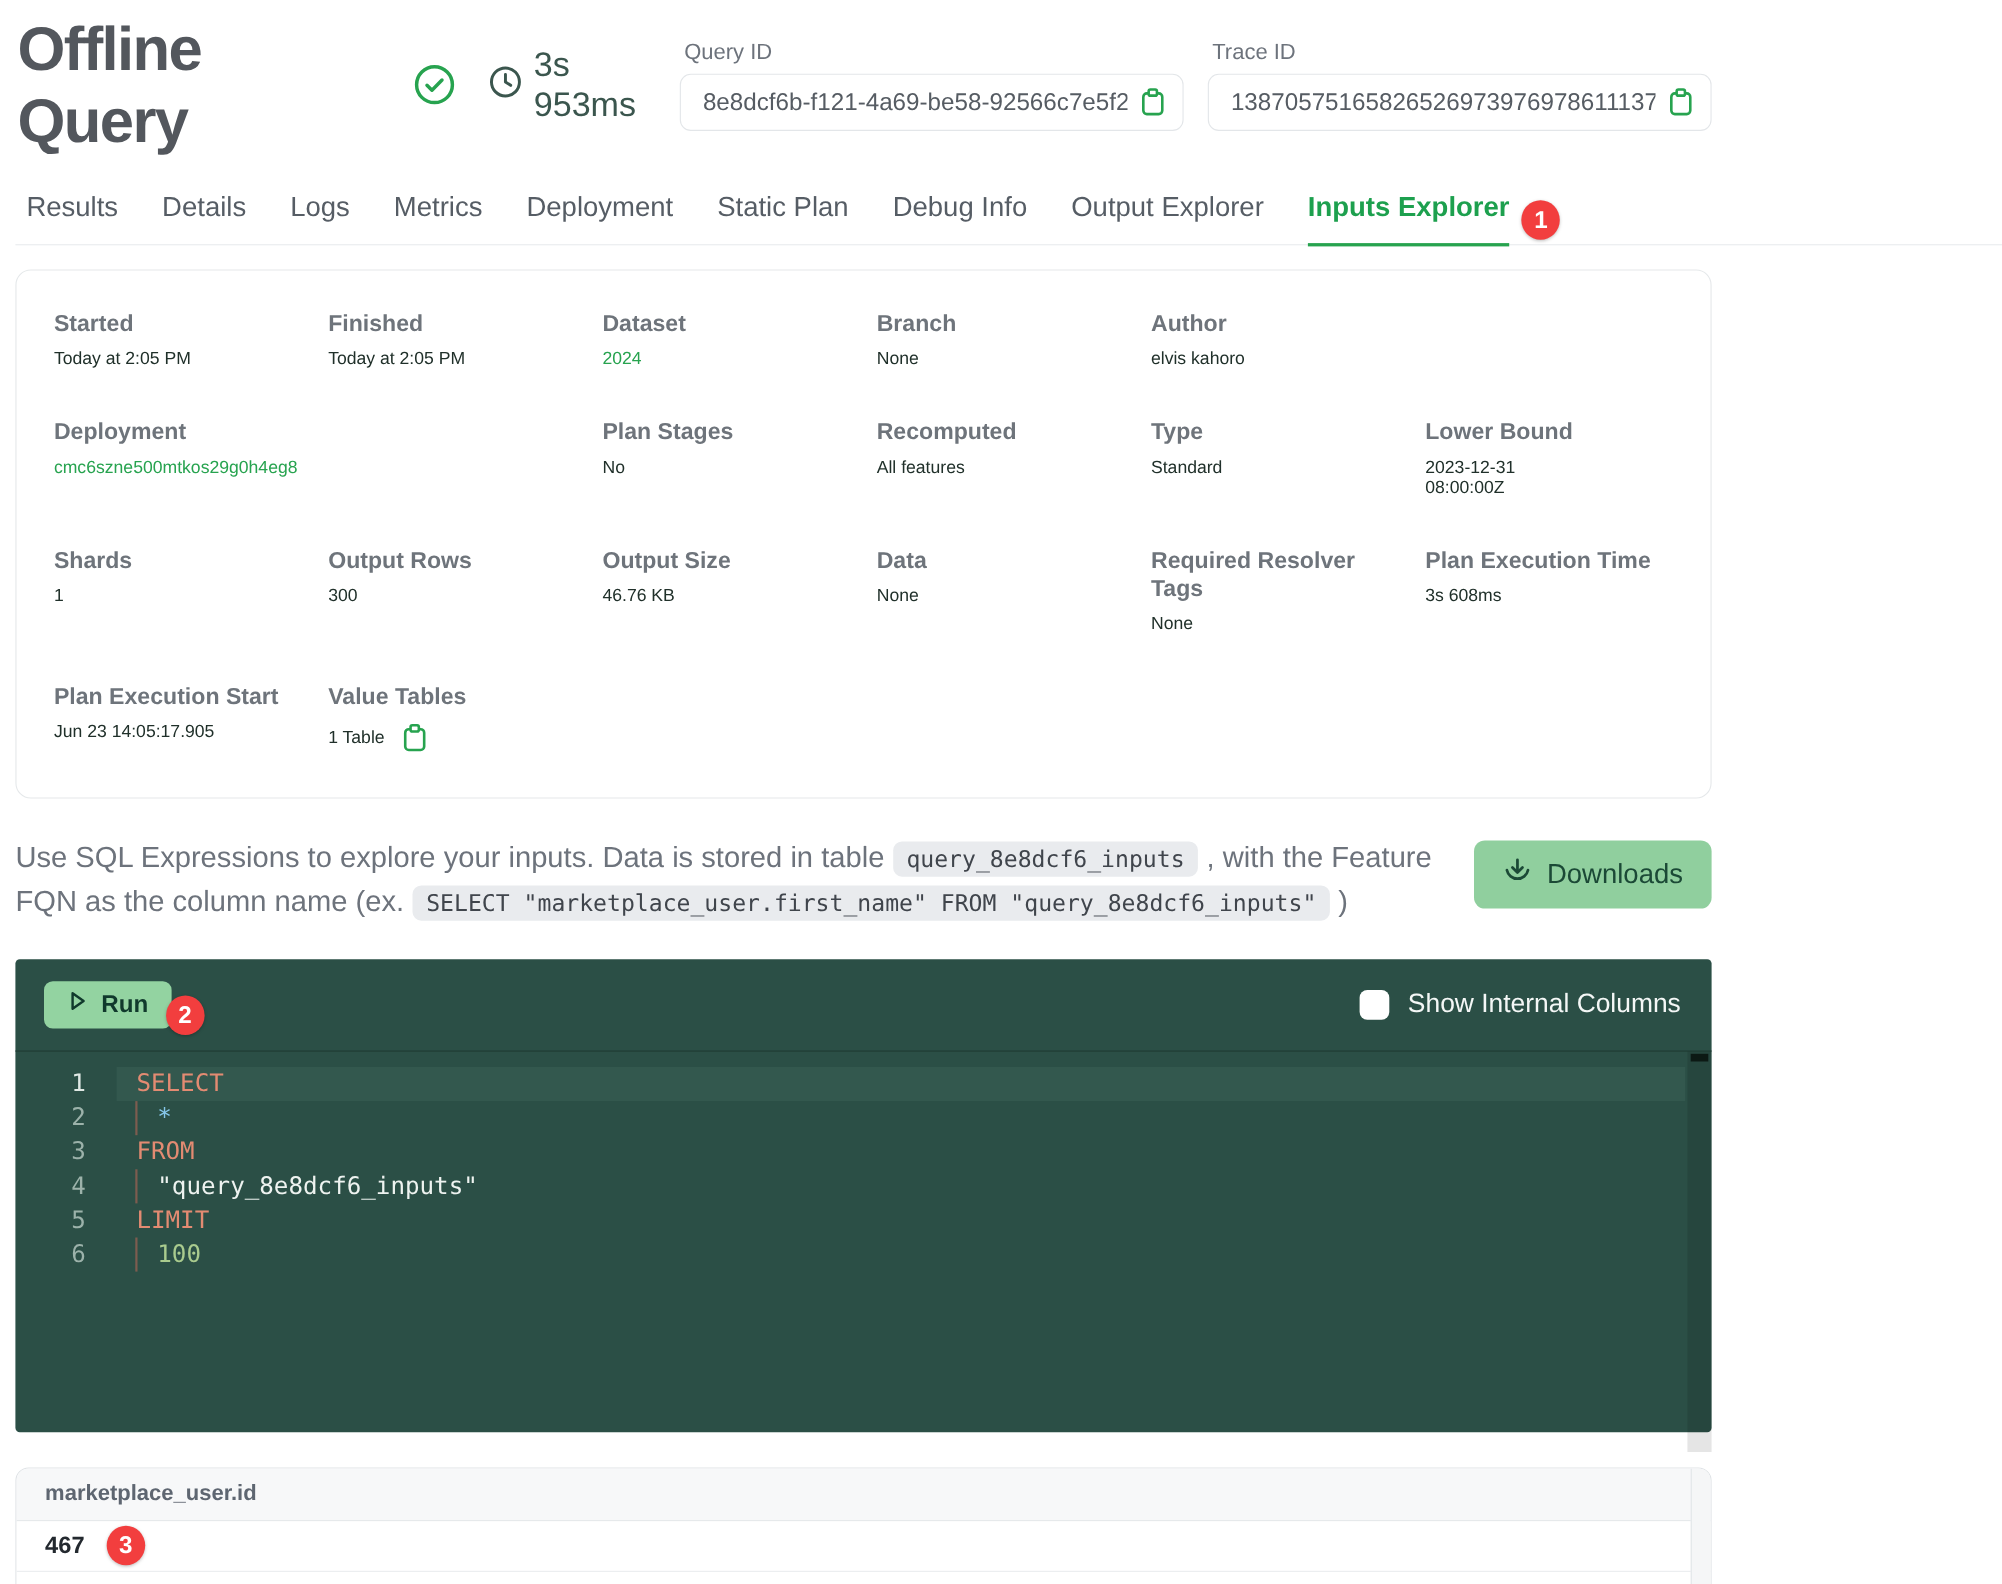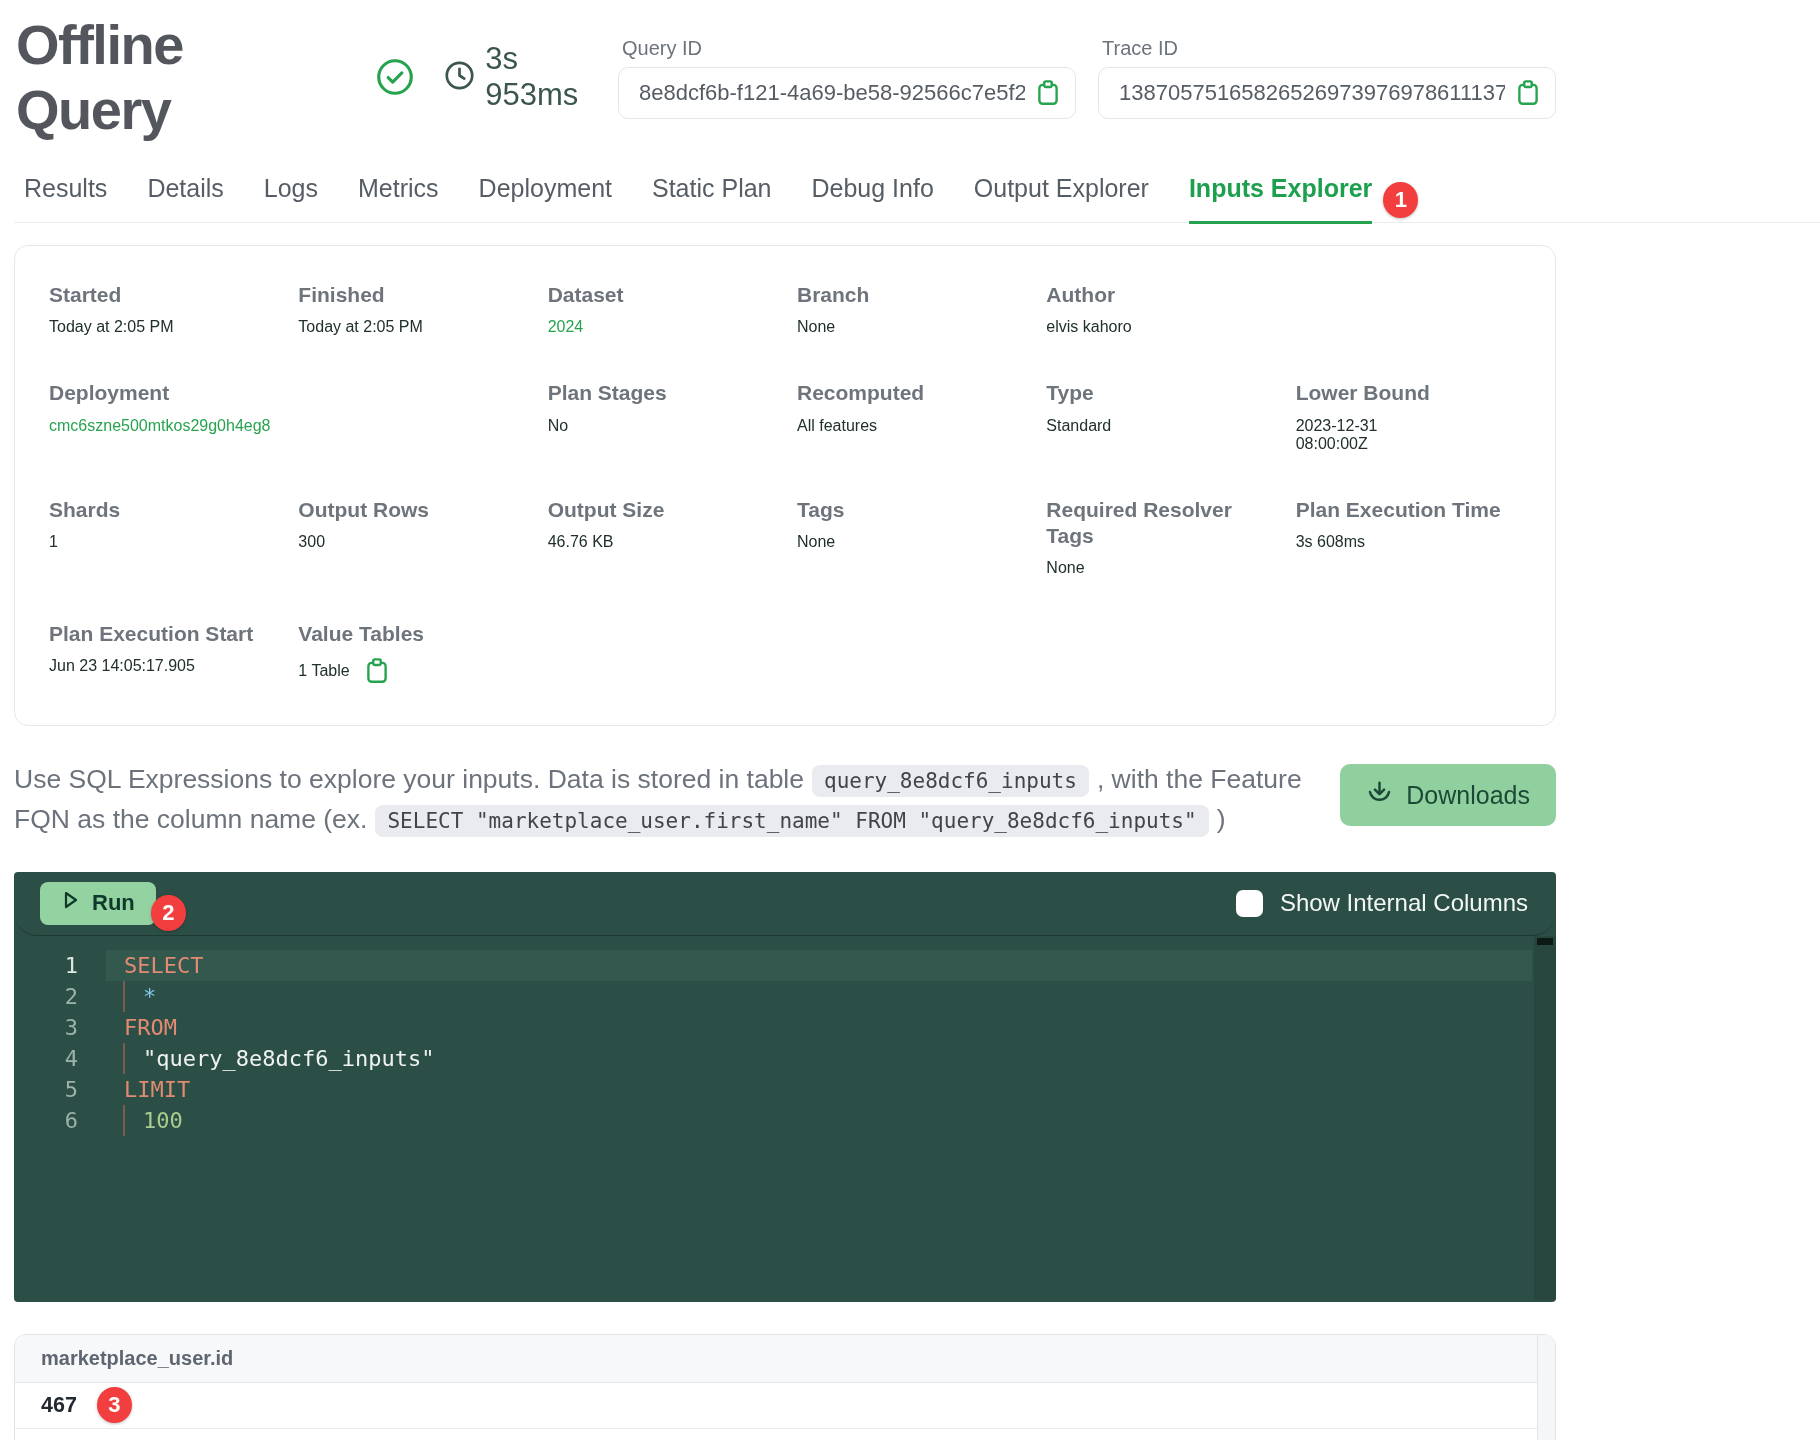--- a/index.html
+++ b/index.html
@@ -47,22 +47,22 @@
   .desc-row { margin-top:34px; width:1542px; display:flex; justify-content:space-between; align-items:flex-start; }
   .desc-text { width:1310px; font-size:26.5px; color:#6d737c; line-height:1.5; }
   .code-chip { font-family:"DejaVu Sans Mono", monospace; font-size:21px; color:#40454c;
                background:#e9ebee; border-radius:8px; padding:4px 12px; margin:0 8px; white-space:nowrap; }
   .downloads-btn { display:flex; align-items:center; gap:13px; height:62px; padding:0 26px;
                    background:#90cf9e; border:none; border-radius:10px; color:#1b4936;
                    font-size:25px; font-weight:500; margin-top:4px; font-family:inherit; cursor:pointer; }
 
   
   .editor { margin-top:32px; width:1542px; height:430px; background:#2b4f46; border-radius:4px; position:relative; }
-  .editor-header { height:64px; display:flex; align-items:center; justify-content:space-between;
-                   padding:0 28px 0 26px; border-bottom:1px solid #1e3a33;border-radius:23px; }
+  .editor-header { height:84px; display:flex; align-items:center; justify-content:space-between;
+                   padding:0 28px 0 26px; border-bottom:1px solid #1e3a33; }
   .run-wrap { position:relative; }
   .run-btn { display:flex; align-items:center; gap:11px; height:43px; padding:0 21px;
              background:#93d3a1; border:none; border-radius:8px; color:#10392c;
              font-size:22px; font-weight:600; font-family:inherit; cursor:pointer; }
   .run-badge { position:absolute; right:-30px; top:13px; }
   .internal-cols { display:flex; align-items:flex-end; gap:17px; }
   .checkbox { width:27px; height:27px; background:#fff; border-radius:7px; }
   .internal-cols-label { font-size:24px; color:#f4f7f6; font-weight:500; }
 
   .editor-body { position:relative; padding-top:14px; height:364px;
@@ -200,21 +200,21 @@
         </div>
         <div class="meta-field">
           <div class="meta-label">Output Rows</div>
           <div class="meta-value"><span>300</span></div>
         </div>
         <div class="meta-field">
           <div class="meta-label">Output Size</div>
           <div class="meta-value"><span>46.76 KB</span></div>
         </div>
         <div class="meta-field">
-          <div class="meta-label">Tags</div>
+          <div class="meta-label">Data</div>
           <div class="meta-value"><span>None</span></div>
         </div>
         <div class="meta-field">
           <div class="meta-label">Required Resolver Tags</div>
           <div class="meta-value"><span>None</span></div>
         </div>
         <div class="meta-field">
           <div class="meta-label">Plan Execution Time</div>
           <div class="meta-value"><span>3s 608ms</span></div>
         </div>

